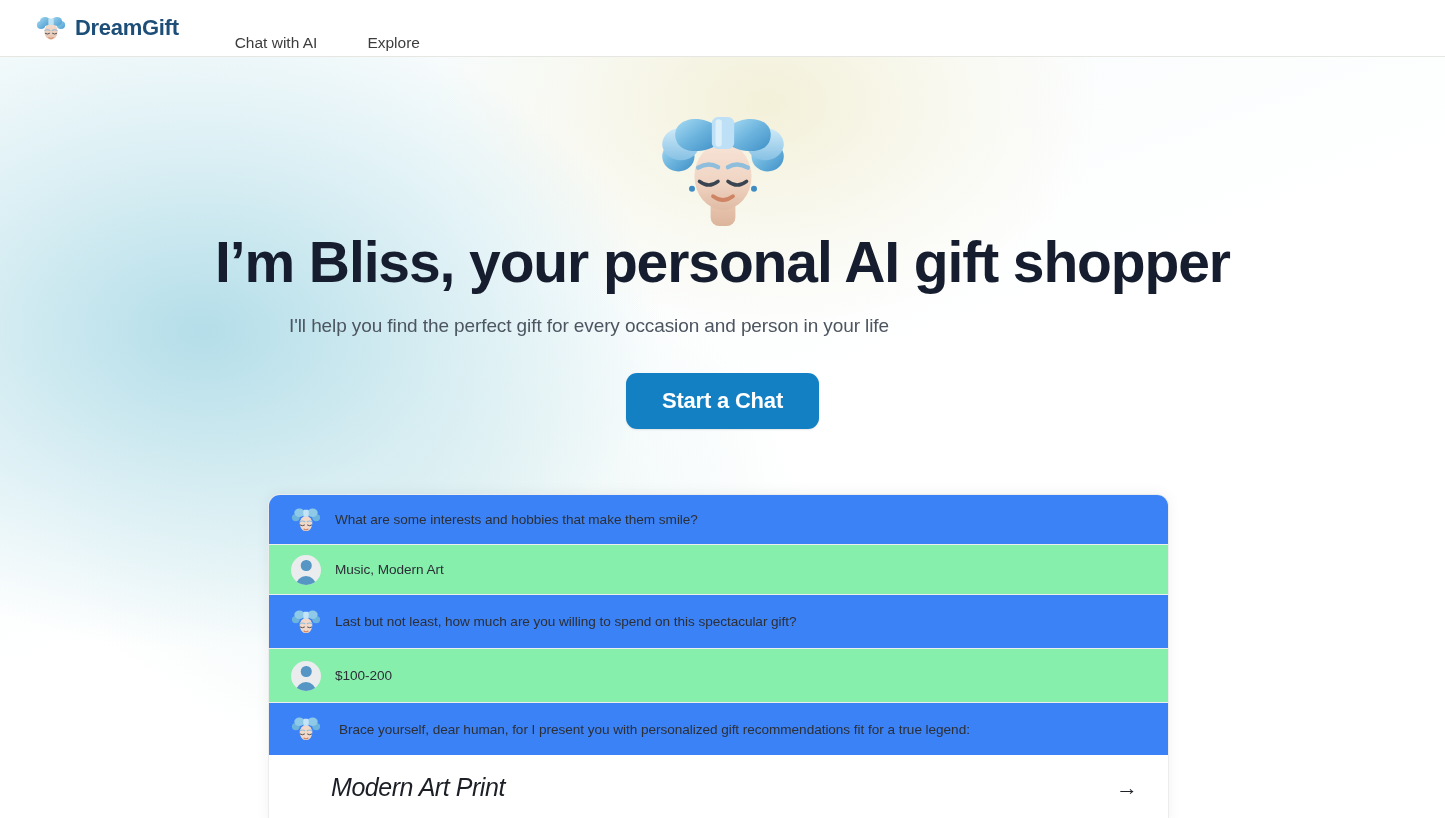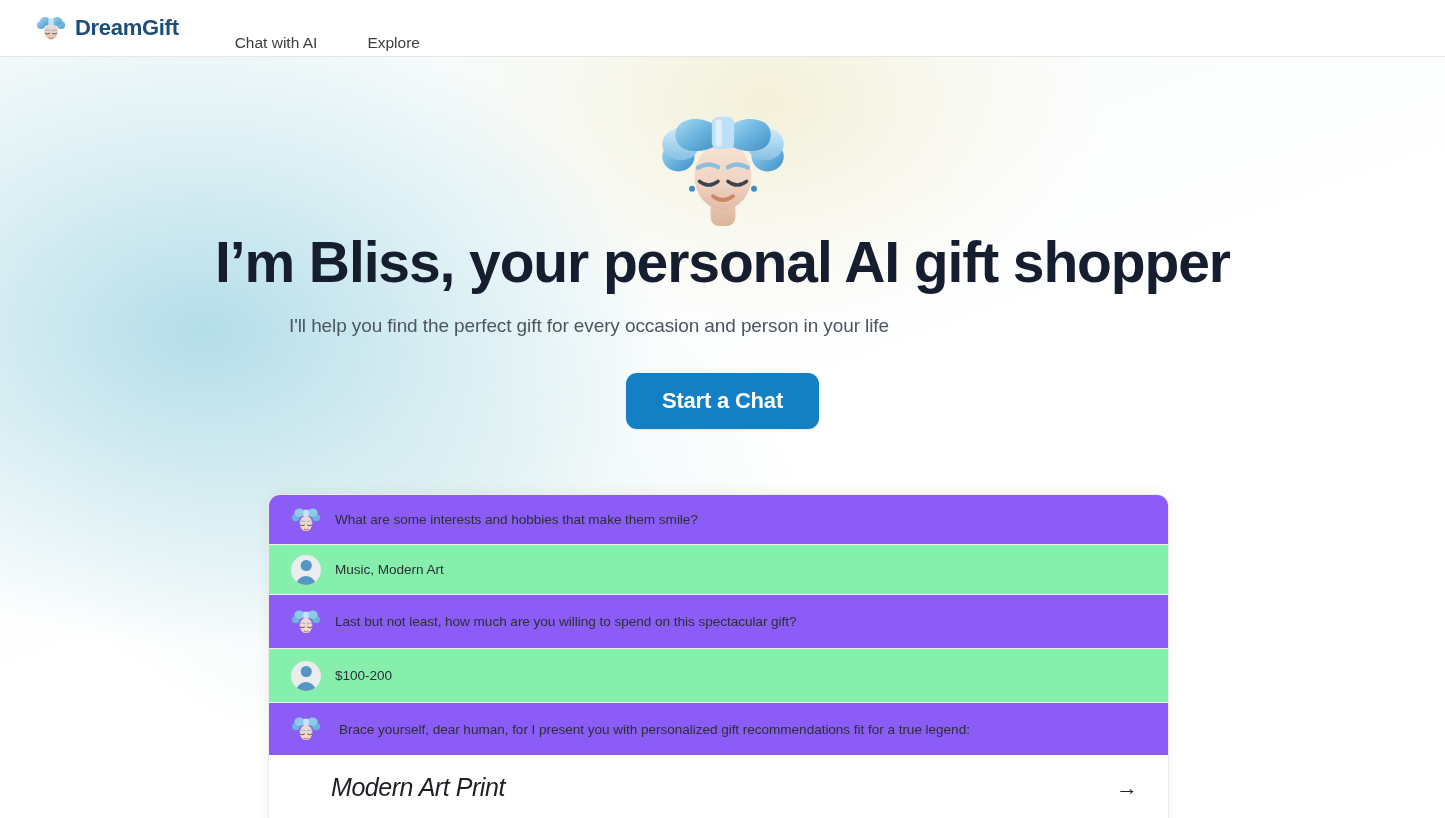--- a/index.html
+++ b/index.html
@@ -159,21 +159,21 @@
     overflow: hidden;
   }
 
   .chat-row {
     display: flex;
     align-items: center;
     gap: 14px;
     padding: 0 24px 0 22px;
     height: 50px;
     border-bottom: 1px solid #eeeeef;
-    background: #8b5cf6;
+    background: #3b82f6;
   }
   .chat-row.user { background: #86efac; }
   .chat-row.tall { height: 54px; }
   .chat-row.final { border-bottom: none; height: 52px; gap: 18px; }
 
   .row-avatar {
     flex: 0 0 auto;
     width: 30px;
     height: 30px;
     position: relative;

